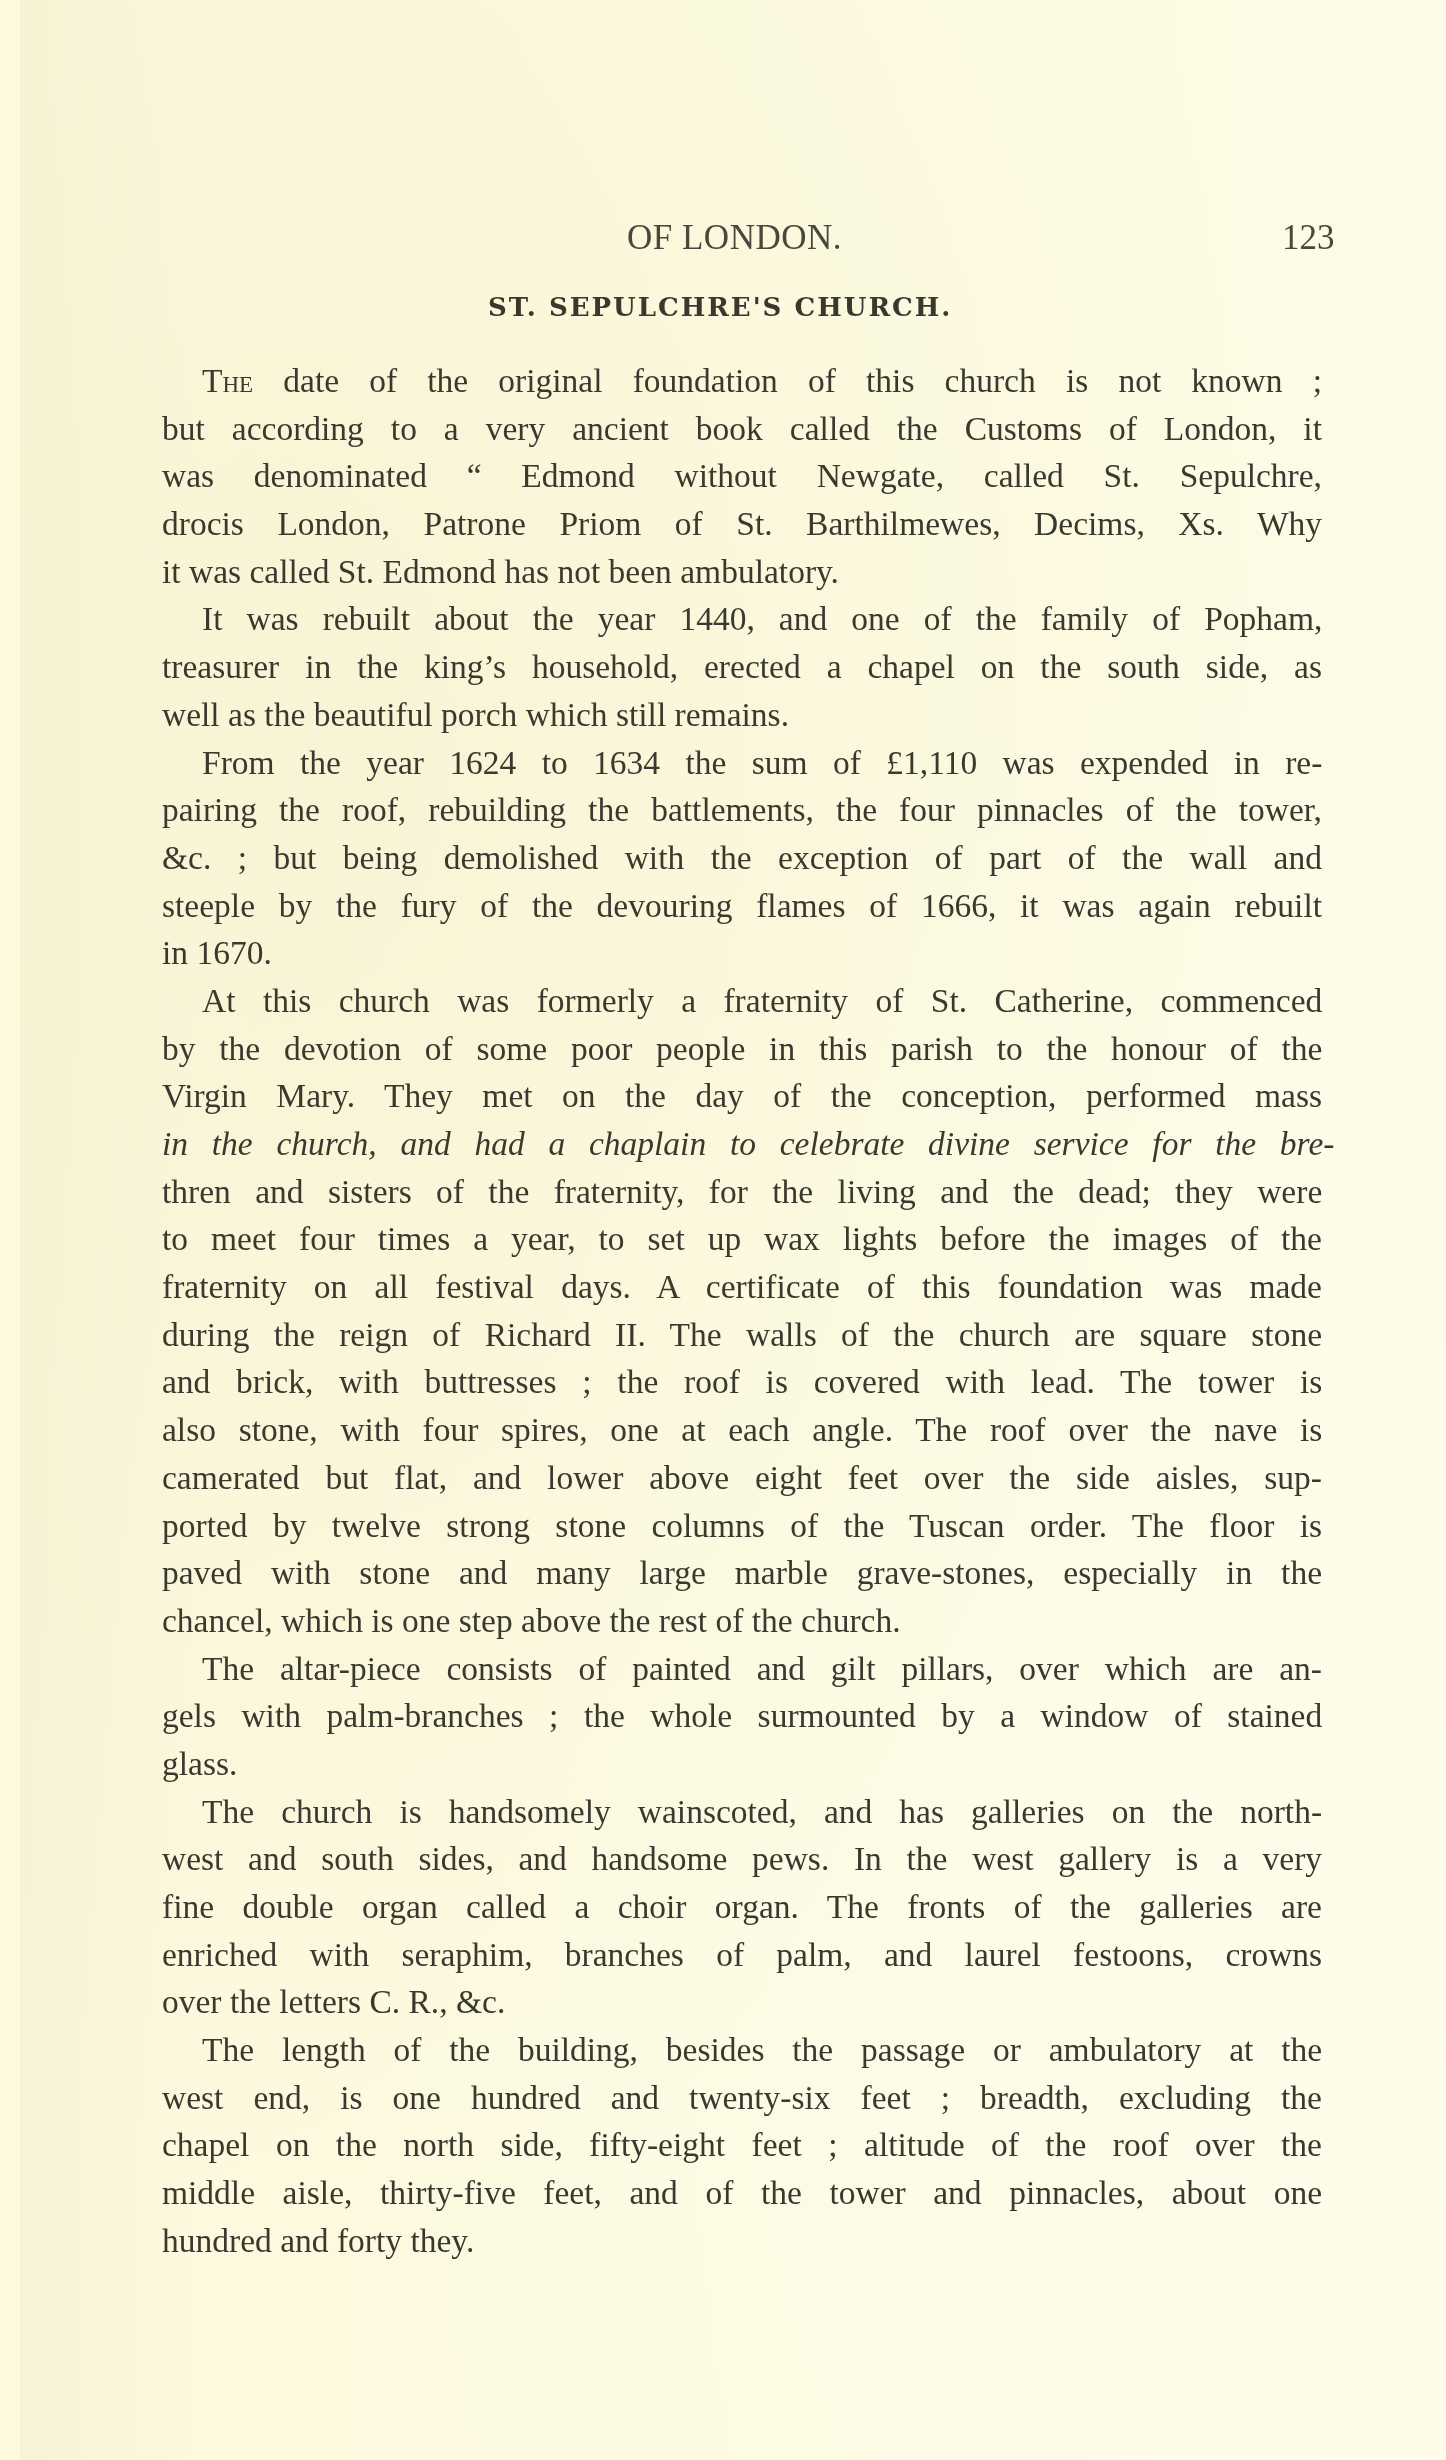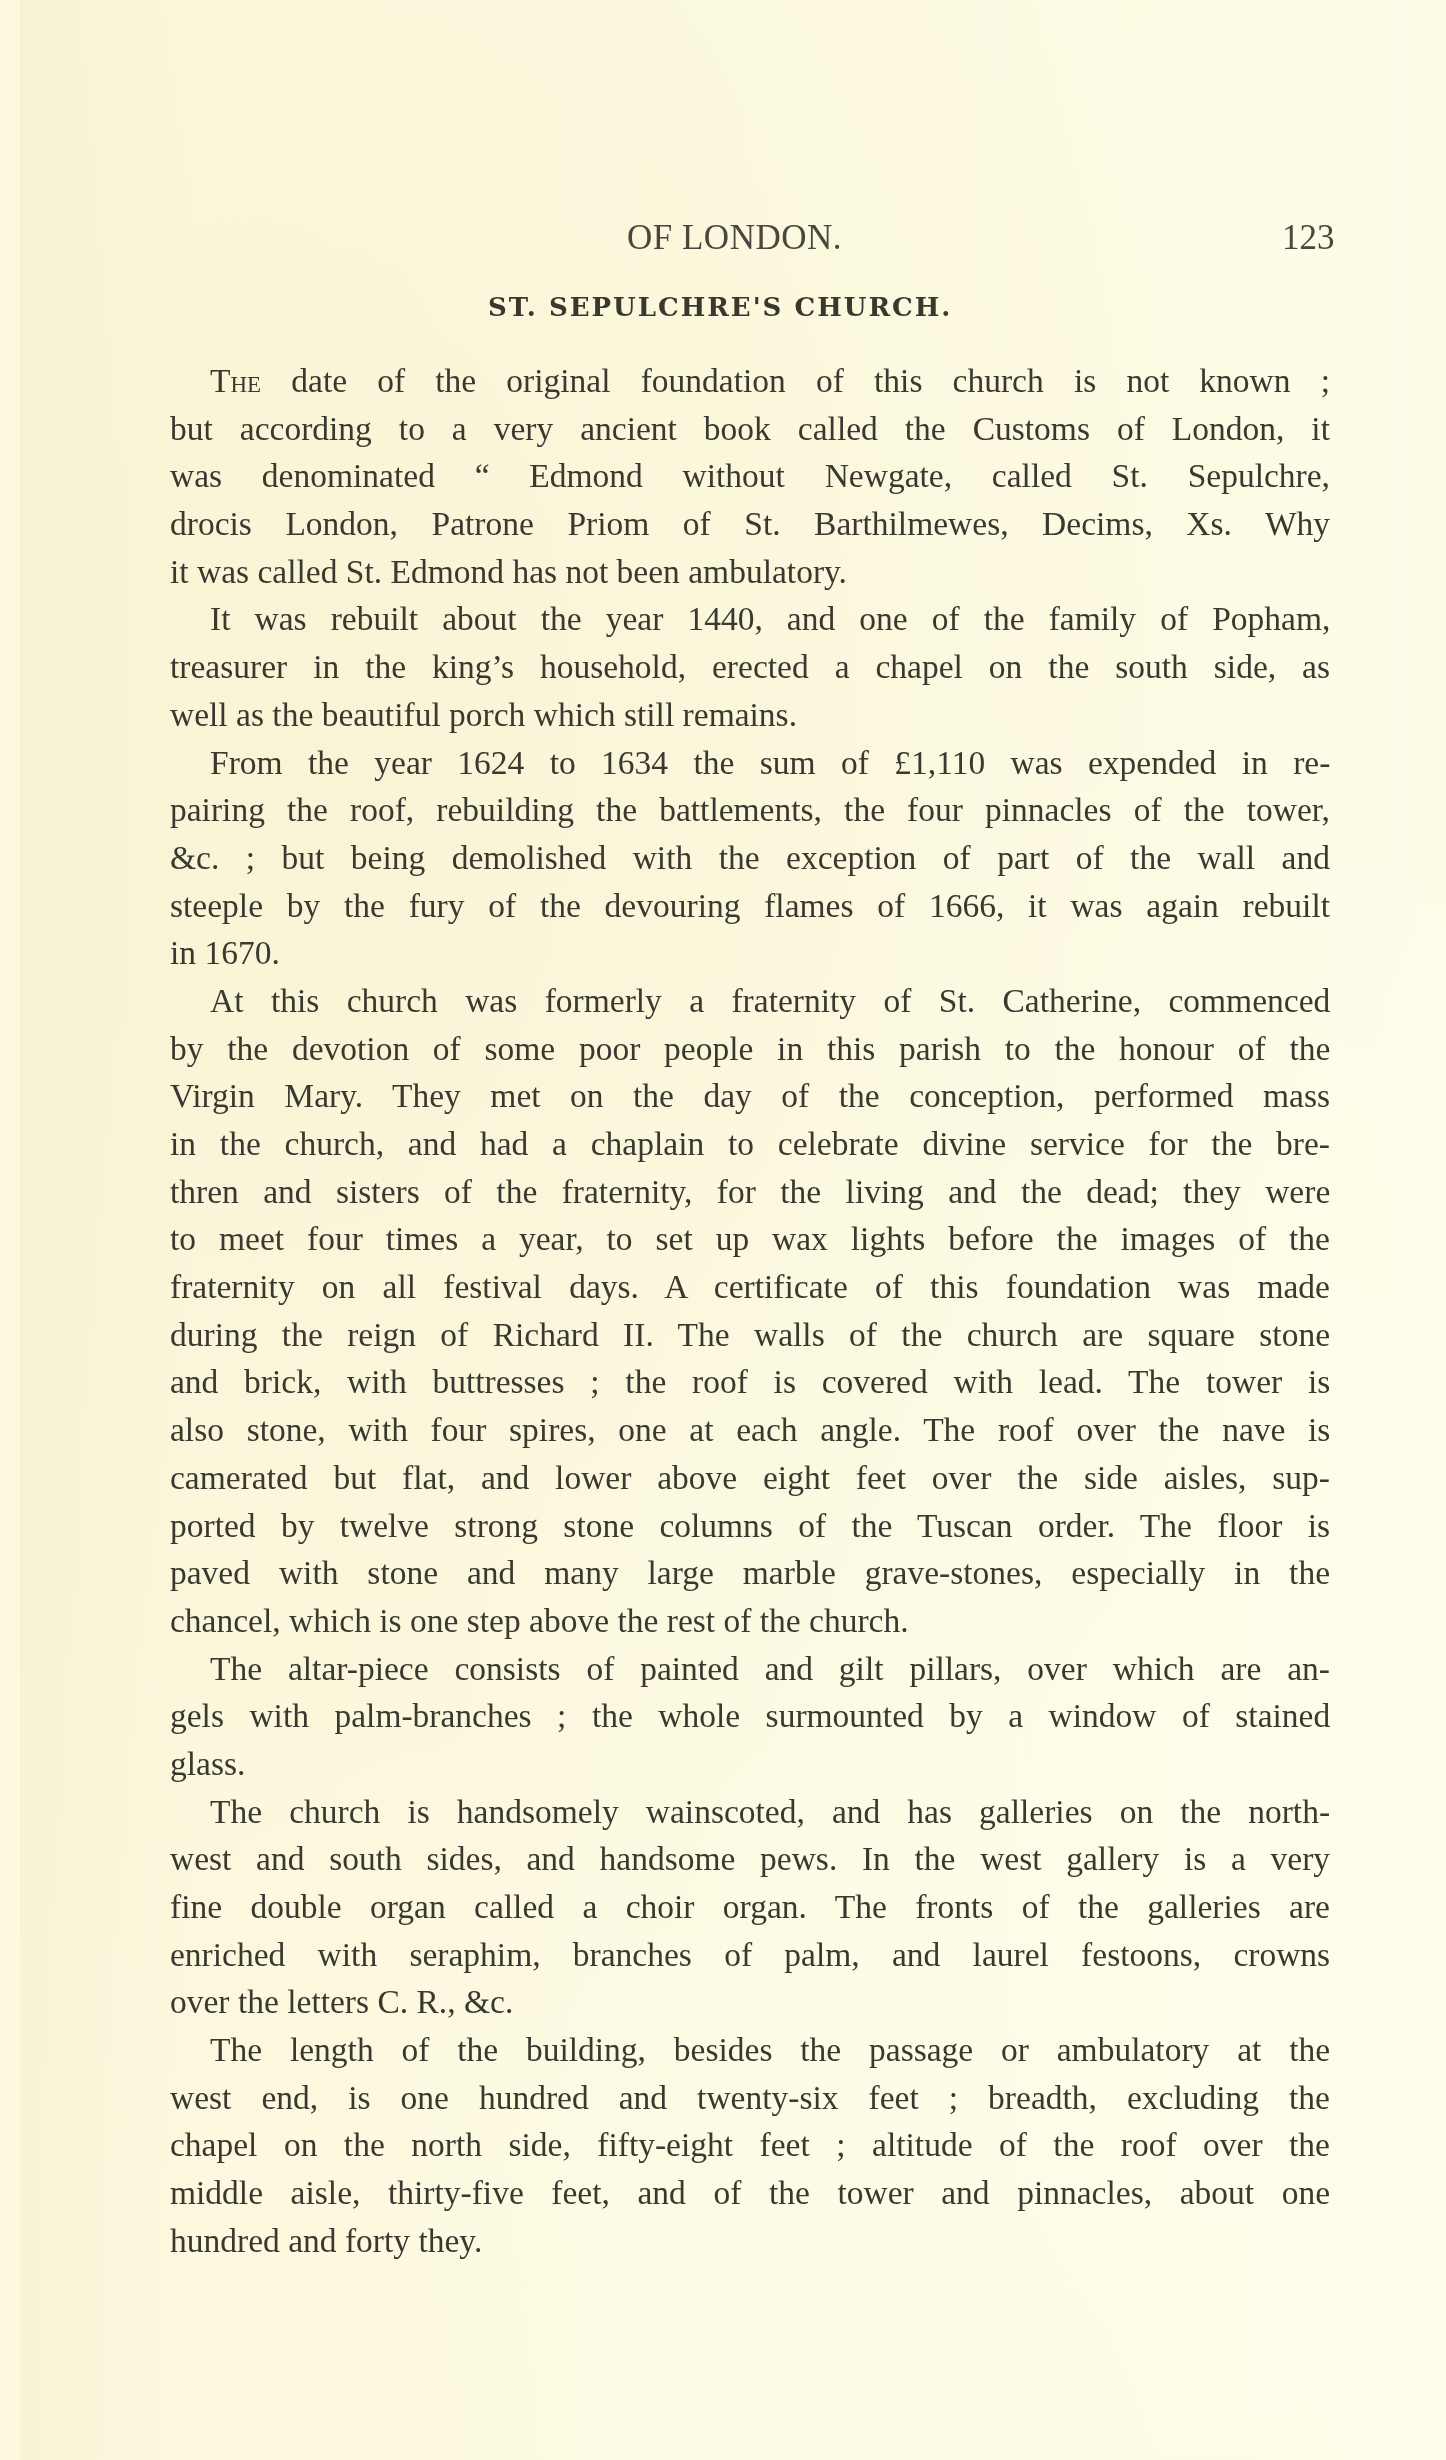--- a/index.html
+++ b/index.html
@@ -58,21 +58,21 @@
       font-family: "DejaVu Serif", "Liberation Serif", serif;
       font-weight: bold;
       font-size: 26px;
       letter-spacing: 2px;
       color: #3a372f;
       white-space: nowrap;
       transform: scaleX(1.0);
     }
     .body-text {
       position: absolute;
-      left: 150px;
+      left: 142px;
       top: 357px;
       width: 1160px;
       font-size: 33.5px;
       line-height: 47.7px;
     }
     .line {
       display: block;
       height: 47.7px;
       white-space: nowrap;
       text-align: justify;
@@ -119,21 +119,21 @@
         <span class="line first" style="white-space: nowrap; display: block; word-spacing: 17px;">From the year 1624 to 1634 the sum of £1,110 was expended in re-</span>
         <span class="line" style="white-space: nowrap; display: block; word-spacing: 13.73px;">pairing the roof, rebuilding the battlements, the four pinnacles of the tower,</span>
         <span class="line" style="white-space: nowrap; display: block; word-spacing: 18.08px;">&amp;c. ; but being demolished with the exception of part of the wall and</span>
         <span class="line" style="white-space: nowrap; display: block; word-spacing: 15.38px;">steeple by the fury of the devouring flames of 1666, it was again rebuilt</span>
         <span class="line last">in 1670.</span>
       </div>
       <div class="paragraph">
         <span class="line first" style="white-space: nowrap; display: block; word-spacing: 19px;">At this church was formerly a fraternity of St. Catherine, commenced</span>
         <span class="line" style="white-space: nowrap; display: block; word-spacing: 15.36px;">by the devotion of some poor people in this parish to the honour of the</span>
         <span class="line" style="white-space: nowrap; display: block; word-spacing: 21.09px;">Virgin Mary.  They met on the day of the conception, performed mass</span>
-        <span class="line" style="white-space: nowrap; display: block; word-spacing: 15.38px;">in the church, and had a chaplain to celebrate divine service for the bre-</span>
+        <span class="line" style="white-space: nowrap; display: block; word-spacing: 15.38px; font-style: italic;">in the church, and had a chaplain to celebrate divine service for the bre-</span>
         <span class="line" style="white-space: nowrap; display: block; word-spacing: 16px;">thren and sisters of the fraternity, for the living and the dead; they were</span>
         <span class="line" style="white-space: nowrap; display: block; word-spacing: 14.53px;">to meet four times a year, to set up wax lights before the images of the</span>
         <span class="line" style="white-space: nowrap; display: block; word-spacing: 18.82px;">fraternity on all festival days.  A certificate of this foundation was made</span>
         <span class="line" style="white-space: nowrap; display: block; word-spacing: 16px;">during the reign of Richard II.  The walls of the church are square stone</span>
         <span class="line" style="white-space: nowrap; display: block; word-spacing: 17.38px;">and brick, with buttresses ; the roof is covered with lead.  The tower is</span>
         <span class="line" style="white-space: nowrap; display: block; word-spacing: 14.29px;">also stone, with four spires, one at each angle.  The roof over the nave is</span>
         <span class="line" style="white-space: nowrap; display: block; word-spacing: 17.42px;">camerated but flat, and lower above eight feet over the side aisles, sup-</span>
         <span class="line" style="white-space: nowrap; display: block; word-spacing: 16.92px;">ported by twelve strong stone columns of the Tuscan order.  The floor is</span>
         <span class="line" style="white-space: nowrap; display: block; word-spacing: 20.5px;">paved with stone and many large marble grave-stones, especially in the</span>
         <span class="line last">chancel, which is one step above the rest of the church.</span>

